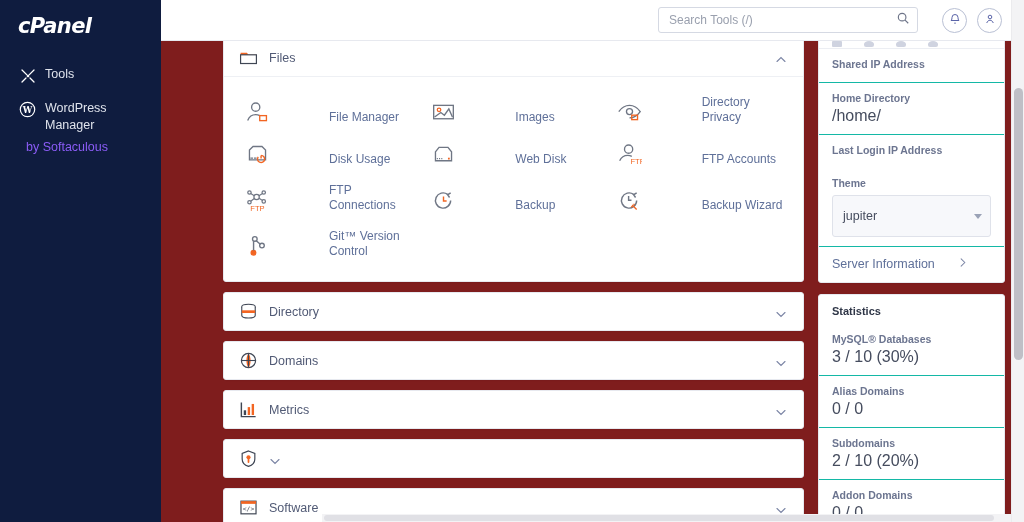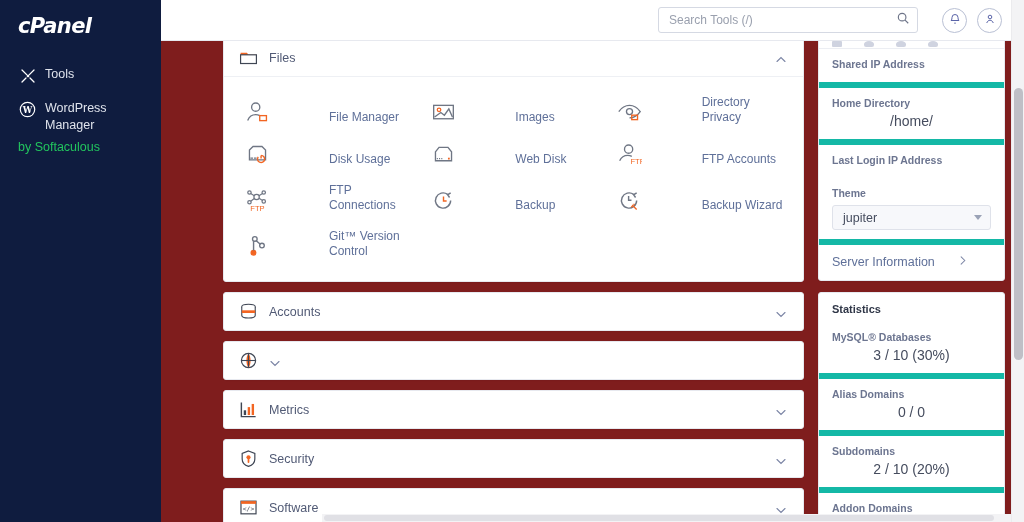--- a/index.html
+++ b/index.html
@@ -45,25 +45,26 @@
     margin-top: 1px;
     display: flex; align-items: center; justify-content: center;
   }
   .nav-label {
     color: #dfe3ec;
     font-size: 12.5px;
     line-height: 17px;
     padding-top: 1px;
   }
   .nav-sub {
-    color: #22c55e;
+    color: #8b5cf6;
     font-size: 12.5px;
     line-height: 17px;
     padding-left: 18px;
     margin-top: -2px;
+    margin-left: 8px;
   }
 
   
   .mainwrap {
     flex: 1 1 auto;
     height: 522px;
     position: relative;
     background: #7f1d1d;
     overflow: hidden;
   }
@@ -189,51 +190,50 @@
   .panel {
     background: #ffffff;
     border: 1px solid #e7e9ef;
     border-radius: 3px;
     box-shadow: 0 1px 1px rgba(20,25,50,0.04);
     margin-bottom: 11px;
     overflow: hidden;
   }
   .prow {
     padding: 8px 13px 9px 13px;
-    border-bottom: 6px solid #14b8a6;
+    border-bottom: 1px solid #14b8a6;
   }
   .prow:last-child { border-bottom: none; }
   .prow-label {
     font-size: 10.5px;
     color: #6c7590;
     line-height: 15px;
     font-weight: bold;
   }
   .prow-value {
-    font-size: 14px;
+    font-size: 16px;
     color: #454c5e;
     line-height: 18px;
     margin-top: 1px;
-    text-align: center;
   }
   .cutrow {
     height: 14px;
     border-bottom: 1px solid #eceef3;
     display: flex;
     align-items: flex-end;
     padding: 0 13px 1px 13px;
     gap: 22px;
     overflow: hidden;
   }
   .cut-ic { width: 10px; height: 6px; background: #c3c8d8; border-radius: 1px; opacity: .8; }
   .cut-ic.r { border-radius: 50% 50% 2px 2px; }
 
   .select-wrap {
     margin-top: 4px;
-    height: 25px;
+    height: 42px;
     border: 1px solid #dfe2ea;
     border-radius: 3px;
     background: #f7f8fb;
     display: flex; align-items: center;
     padding: 0 8px 0 10px;
     cursor: pointer;
   }
   .select-wrap .sel-val {
     flex: 1 1 auto;
     font-size: 12.5px;
@@ -490,36 +490,37 @@
           </div>
           <div class="card">
             <div class="card-head">
               <span class="sec-ico">
                 <svg width="19" height="19" viewBox="0 0 24 24">
                   <ellipse cx="12" cy="6" rx="8.5" ry="3.2" fill="#fff" stroke="#3f4654" stroke-width="1.4"></ellipse>
                   <path d="M3.5 6v11c0 1.8 3.8 3.2 8.5 3.2s8.5-1.4 8.5-3.2V6" fill="#fff" stroke="#3f4654" stroke-width="1.4"></path>
                   <rect x="3.6" y="10.5" width="16.8" height="3.4" fill="#f26522"></rect>
                 </svg>
               </span>
-              <span class="sec-title">Accounts</span>
+              <span class="sec-title">Directory</span>
               <span class="chev"><svg width="12" height="12" viewBox="0 0 24 24" fill="none" stroke="#7b85a5" stroke-width="2.2" stroke-linecap="round">
     <path d="M4 9 L12 17 L20 9"></path>
                 </svg></span>
             </div>
           </div>
           <div class="card">
             <div class="card-head">
               <span class="sec-ico">
                 <svg width="19" height="19" viewBox="0 0 24 24">
                   <circle cx="12" cy="12" r="9" fill="#fff" stroke="#3f4654" stroke-width="1.5"></circle>
                   <path d="M12 3 C15.5 7 15.5 17 12 21 C8.5 17 8.5 7 12 3Z" fill="#f26522"></path>
                   <path d="M3 12h18" stroke="#3f4654" stroke-width="1.4"></path>
                   <path d="M12 3v18" stroke="#3f4654" stroke-width="1.4"></path>
                 </svg>
               </span>
+              <span class="sec-title">Domains</span>
               <span class="chev"><svg width="12" height="12" viewBox="0 0 24 24" fill="none" stroke="#7b85a5" stroke-width="2.2" stroke-linecap="round">
     <path d="M4 9 L12 17 L20 9"></path>
                 </svg></span>
             </div>
           </div>
           <div class="card">
             <div class="card-head">
               <span class="sec-ico">
                 <svg width="19" height="19" viewBox="0 0 24 24">
                   <path d="M3 3v18h18" stroke="#3f4654" stroke-width="1.8" fill="none"></path>
@@ -536,21 +537,20 @@
           </div>
           <div class="card">
             <div class="card-head">
               <span class="sec-ico">
                 <svg width="19" height="19" viewBox="0 0 24 24">
                   <path d="M12 2.5 20 5.5v7c0 5-3.5 8-8 9.5-4.5-1.5-8-4.5-8-9.5v-7z" fill="#fff" stroke="#3f4654" stroke-width="1.5"></path>
                   <circle cx="12" cy="10.5" r="2.6" fill="#f26522"></circle>
                   <path d="M12 12.5v4" stroke="#f26522" stroke-width="2.2" stroke-linecap="round"></path>
                 </svg>
               </span>
-              <span class="sec-title">Security</span>
               <span class="chev"><svg width="12" height="12" viewBox="0 0 24 24" fill="none" stroke="#7b85a5" stroke-width="2.2" stroke-linecap="round">
     <path d="M4 9 L12 17 L20 9"></path>
                 </svg></span>
             </div>
           </div>
           <div class="card">
             <div class="card-head">
               <span class="sec-ico">
                 <svg width="19" height="19" viewBox="0 0 24 24">
                   <rect x="2.5" y="4" width="19" height="16" fill="#fff" stroke="#3f4654" stroke-width="1.5"></rect>

